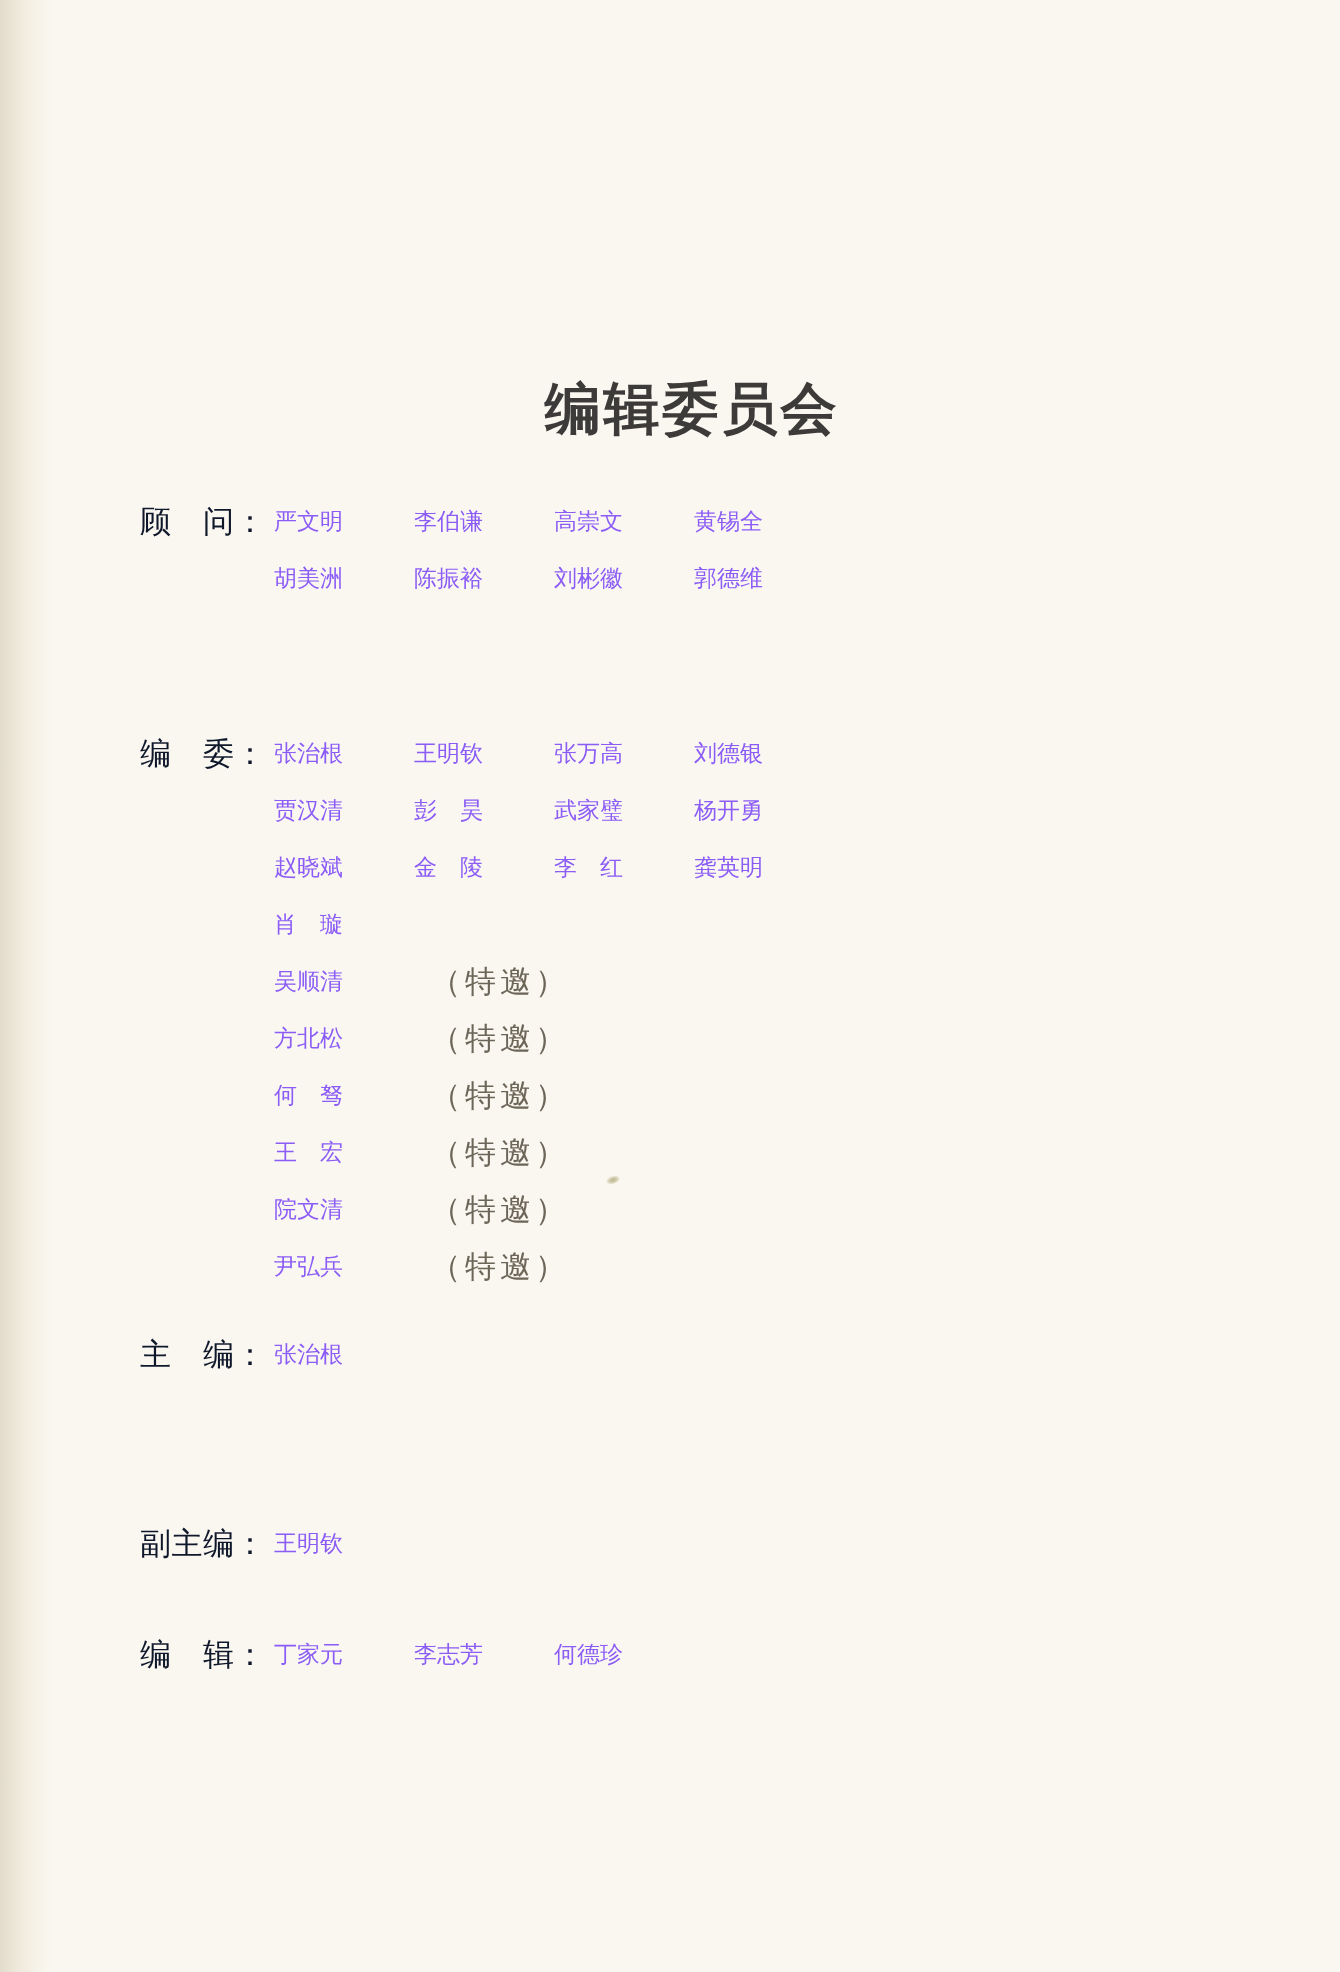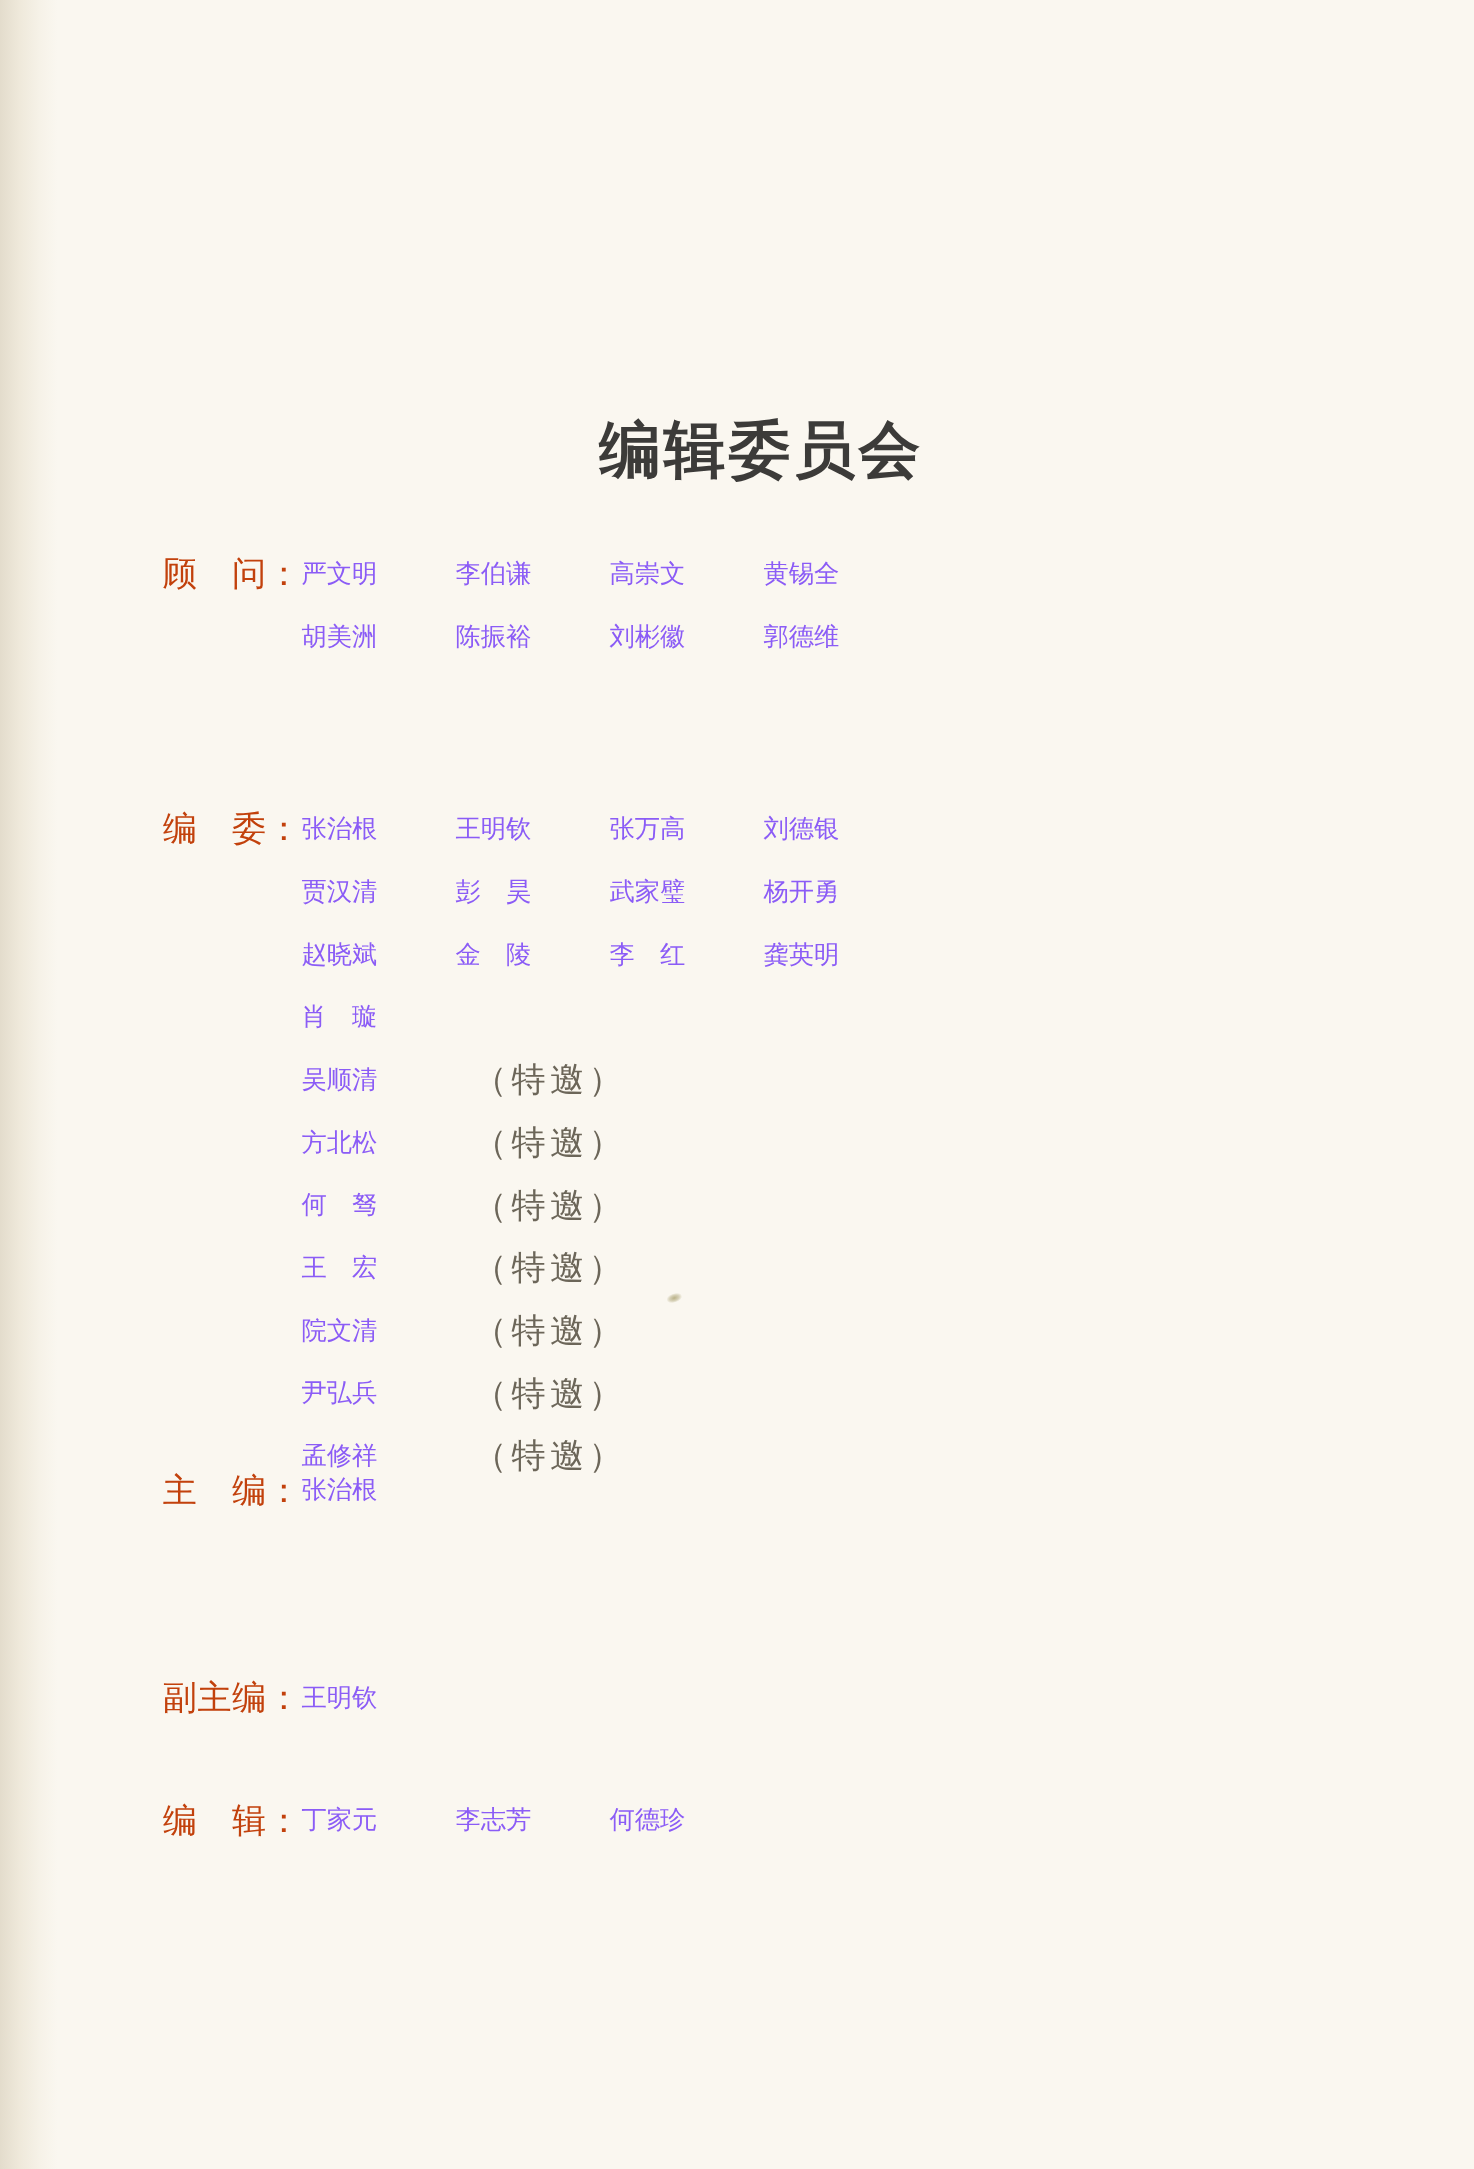--- a/index.html
+++ b/index.html
@@ -42,25 +42,24 @@
     left: 140px;
     display: grid;
     grid-template-columns: 134px auto;
     align-items: start;
   }
   .section-label {
     font-family: "Liberation Sans", sans-serif;
     font-size: 31px;
     font-weight: 500;
     letter-spacing: 0.5px;
-    color: #c2410c;
+    color: #0f172a;
     line-height: 57px;
     height: 57px;
     white-space: pre;
-    text-align: right;
   }
   .rows { }
   .name-row {
     height: 57px;
     line-height: 57px;
     white-space: pre;
   }
   .name {
     display: inline-block;
     width: 98px;
@@ -115,21 +114,20 @@
           <div class="name-row"><span class="name">张治根</span><span class="name">王明钦</span><span class="name">张万高</span><span class="name">刘德银</span></div>
           <div class="name-row"><span class="name">贾汉清</span><span class="name">彭　昊</span><span class="name">武家璧</span><span class="name">杨开勇</span></div>
           <div class="name-row"><span class="name">赵晓斌</span><span class="name">金　陵</span><span class="name">李　红</span><span class="name">龚英明</span></div>
           <div class="name-row"><span class="name">肖　璇</span></div>
           <div class="name-row"><span class="name">吴顺清</span><span class="invited-note">（特邀）</span></div>
           <div class="name-row"><span class="name">方北松</span><span class="invited-note">（特邀）</span></div>
           <div class="name-row"><span class="name">何　驽</span><span class="invited-note">（特邀）</span></div>
           <div class="name-row"><span class="name">王　宏</span><span class="invited-note">（特邀）</span></div>
           <div class="name-row"><span class="name">院文清</span><span class="invited-note">（特邀）</span></div>
           <div class="name-row"><span class="name">尹弘兵</span><span class="invited-note">（特邀）</span></div>
-          <div class="name-row"><span class="name">孟修祥</span><span class="invited-note">（特邀）</span></div>
         </div>
       </div>
       <div class="section" style="top: 1326px;">
         <span class="section-label">主　编：</span>
         <div class="rows">
           <div class="name-row"><span class="name">张治根</span></div>
         </div>
       </div>
       <div class="section" style="top: 1515px;">
         <span class="section-label">副主编：</span>

